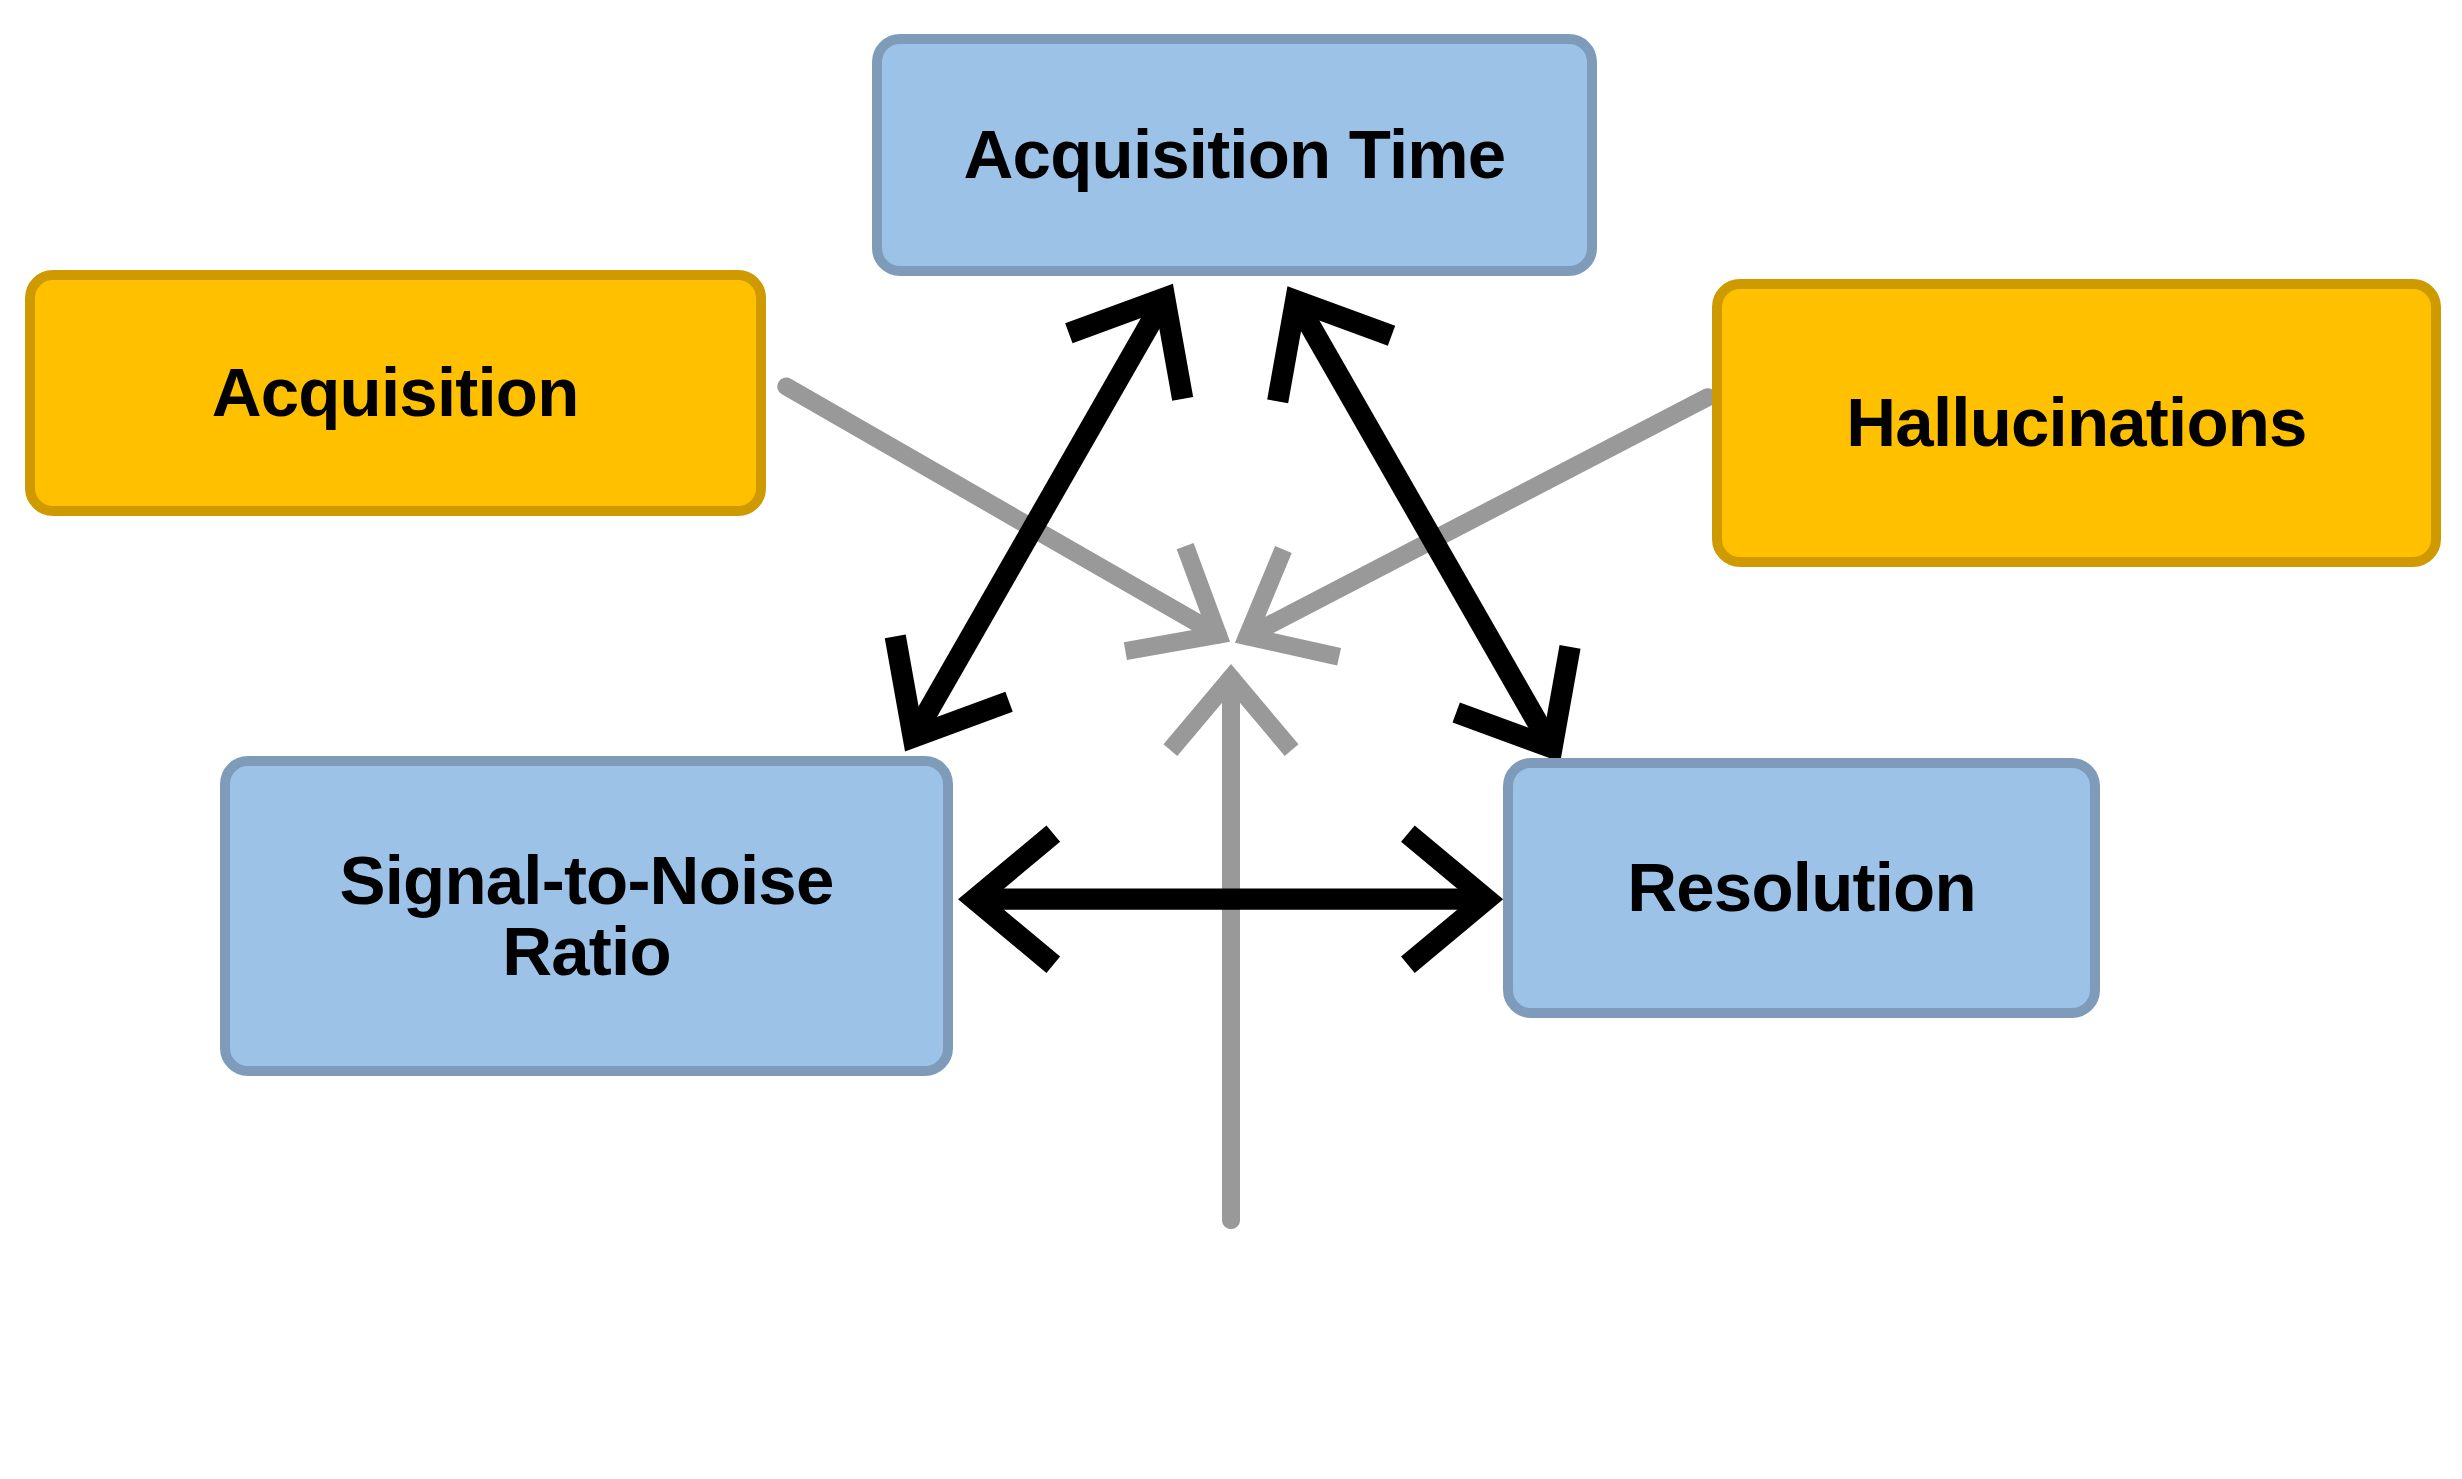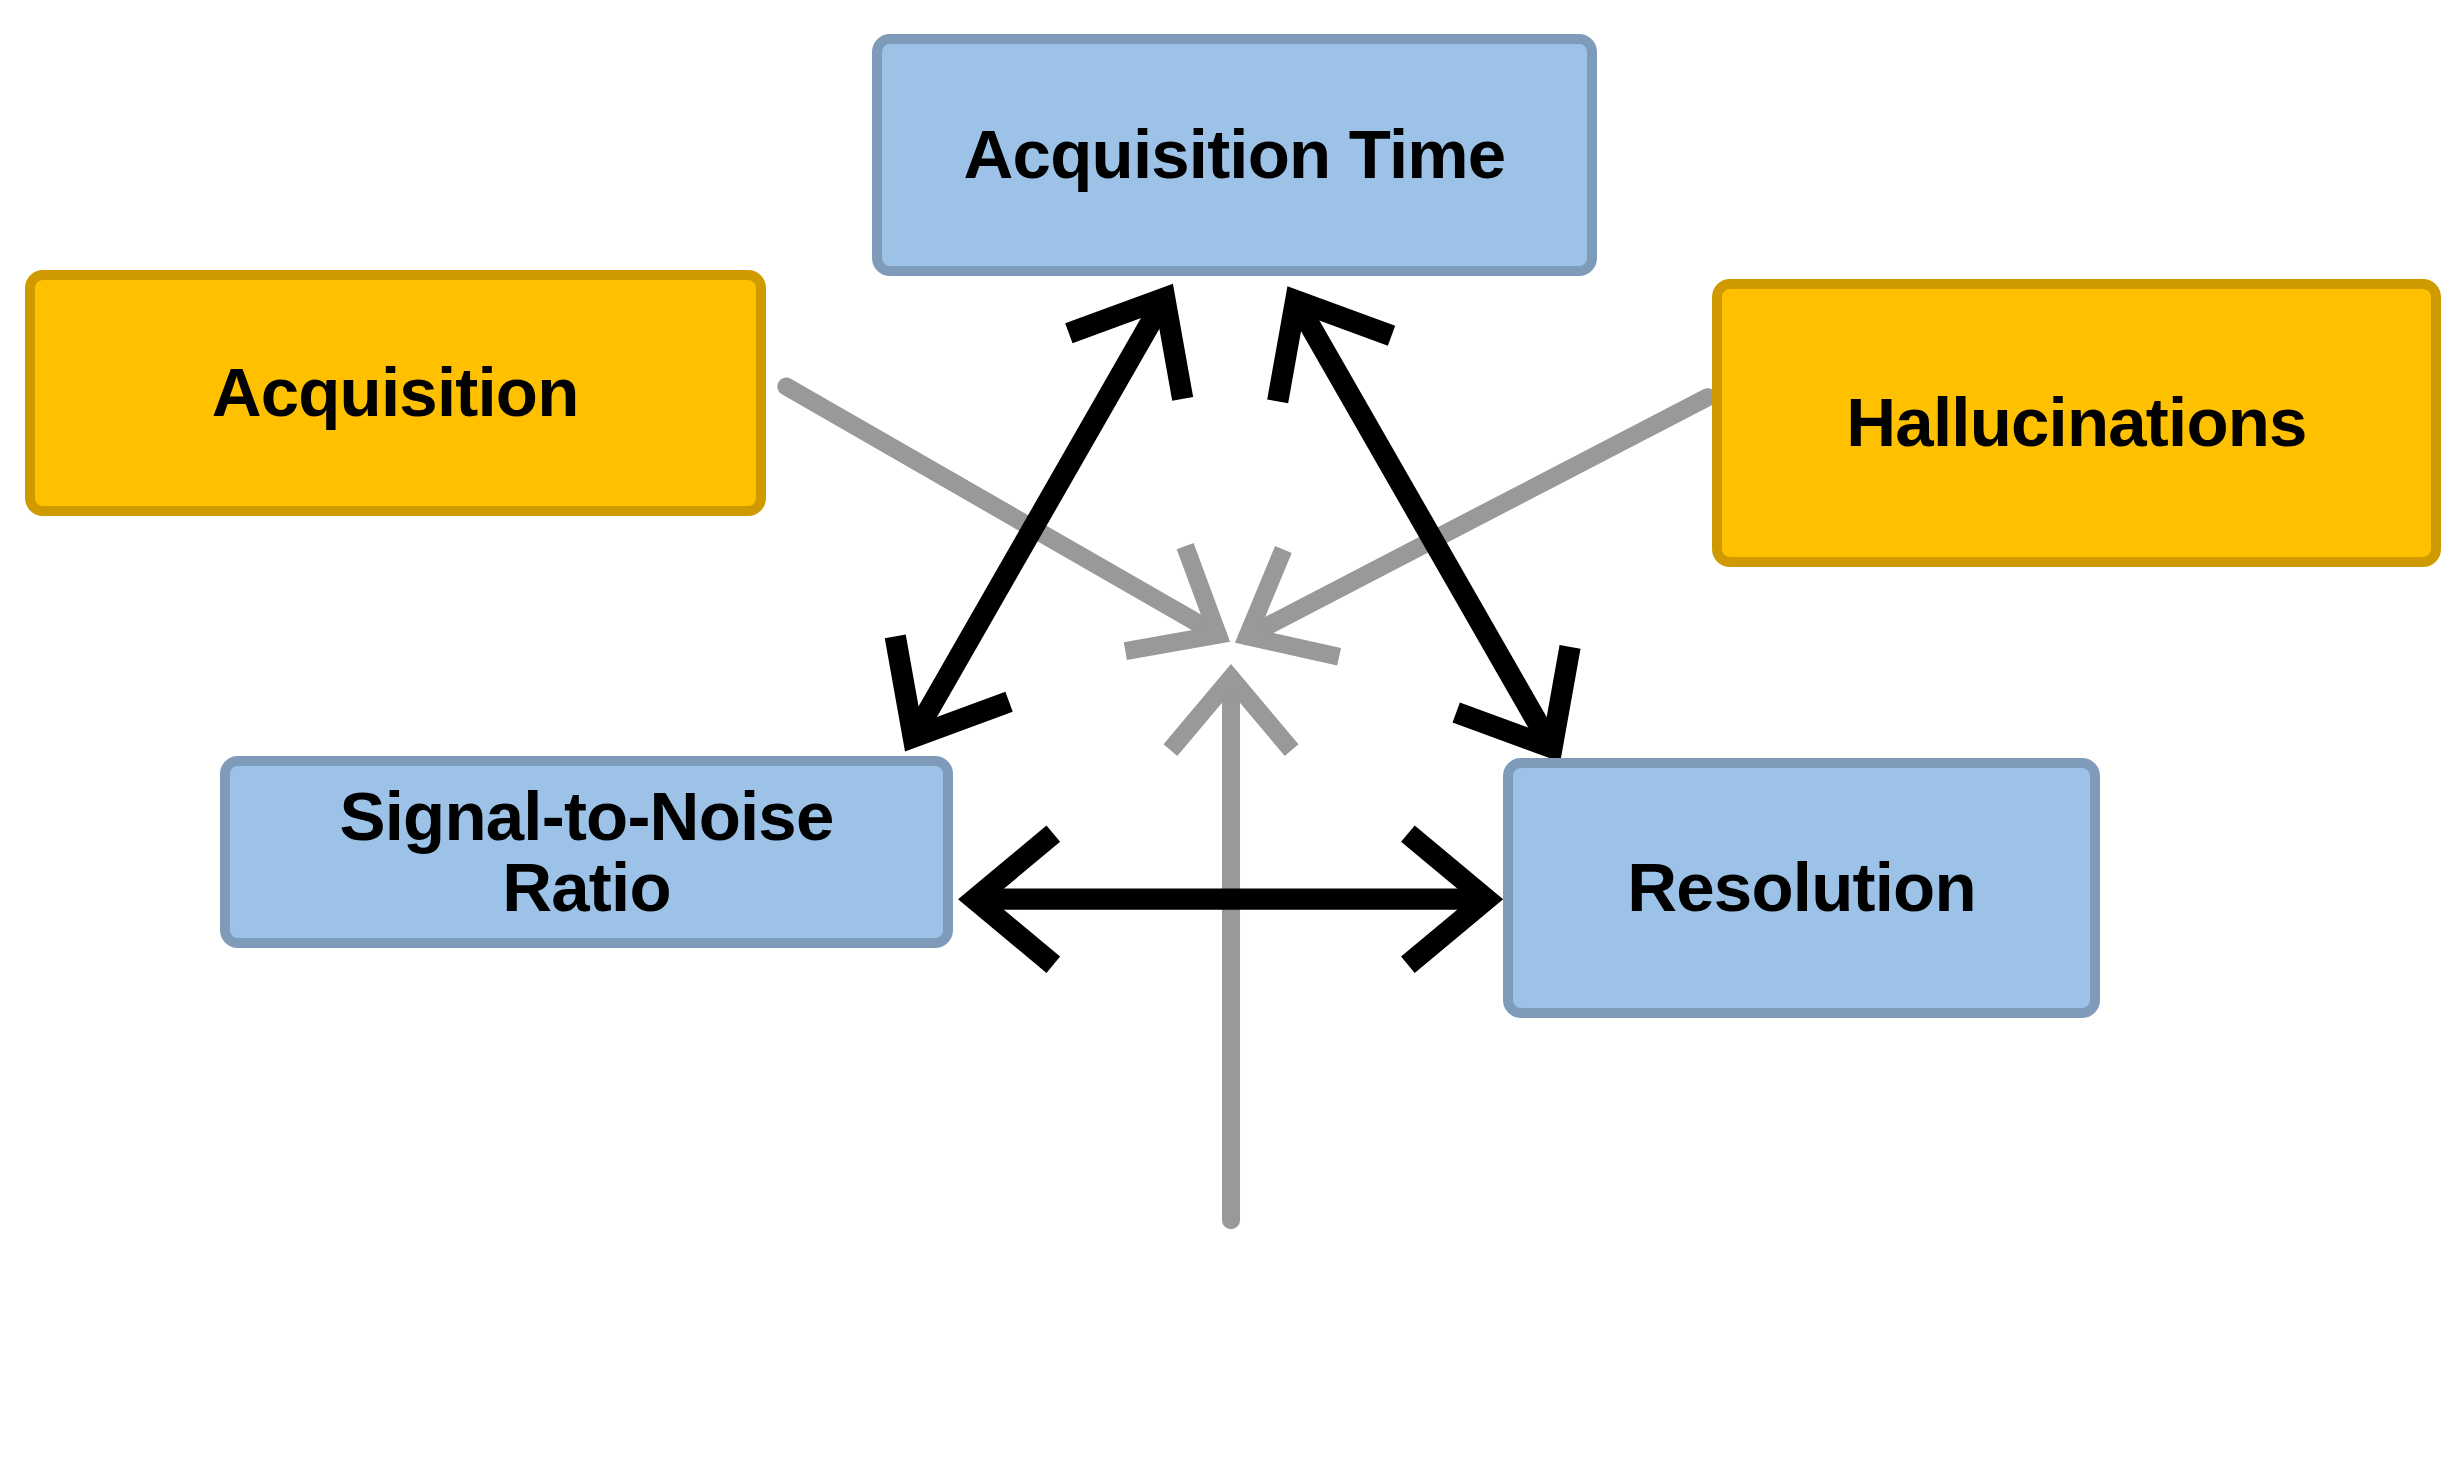--- a/index.html
+++ b/index.html
@@ -12,21 +12,21 @@
     font-family:"Liberation Sans","DejaVu Sans",sans-serif;
   }
   #arrow-layer{position:absolute;left:0;top:0;width:2462px;height:1479px;}
   .node{
     position:absolute;
     display:flex;
     align-items:center;
     justify-content:center;
     text-align:center;
     box-sizing:border-box;
-    border-radius:18px;
+    border-radius:28px;
     border:10.6px solid;
     font-weight:bold;
     font-size:69px;
     line-height:1.03;
     letter-spacing:-0.8px;
     color:#000000;
     padding:0 20.5px;
   }
   .node.blue{background:#9CC3E7;border-color:#7E9CBA;}
   .node.orange{background:#FFC000;border-color:#CE9A00;}
@@ -77,21 +77,21 @@
   </div>
 
   <div class="node orange" style="left:24.6px;top:270px;width:741px;height:246px;">
     <span>Acquisition</span>
   </div>
 
   <div class="node orange" style="left:1712px;top:279px;width:729px;height:288px;">
     <span>Hallucinations</span>
   </div>
 
-  <div class="node blue" style="left:220px;top:756px;width:733px;height:192px;">
+  <div class="node blue" style="left:220px;top:756px;width:733px;height:320px;">
     <span>Signal-to-Noise Ratio</span>
   </div>
 
   <div class="node blue" style="left:1503px;top:758px;width:597px;height:260px;">
     <span>Resolution</span>
   </div>
 
 
 </div>
 

